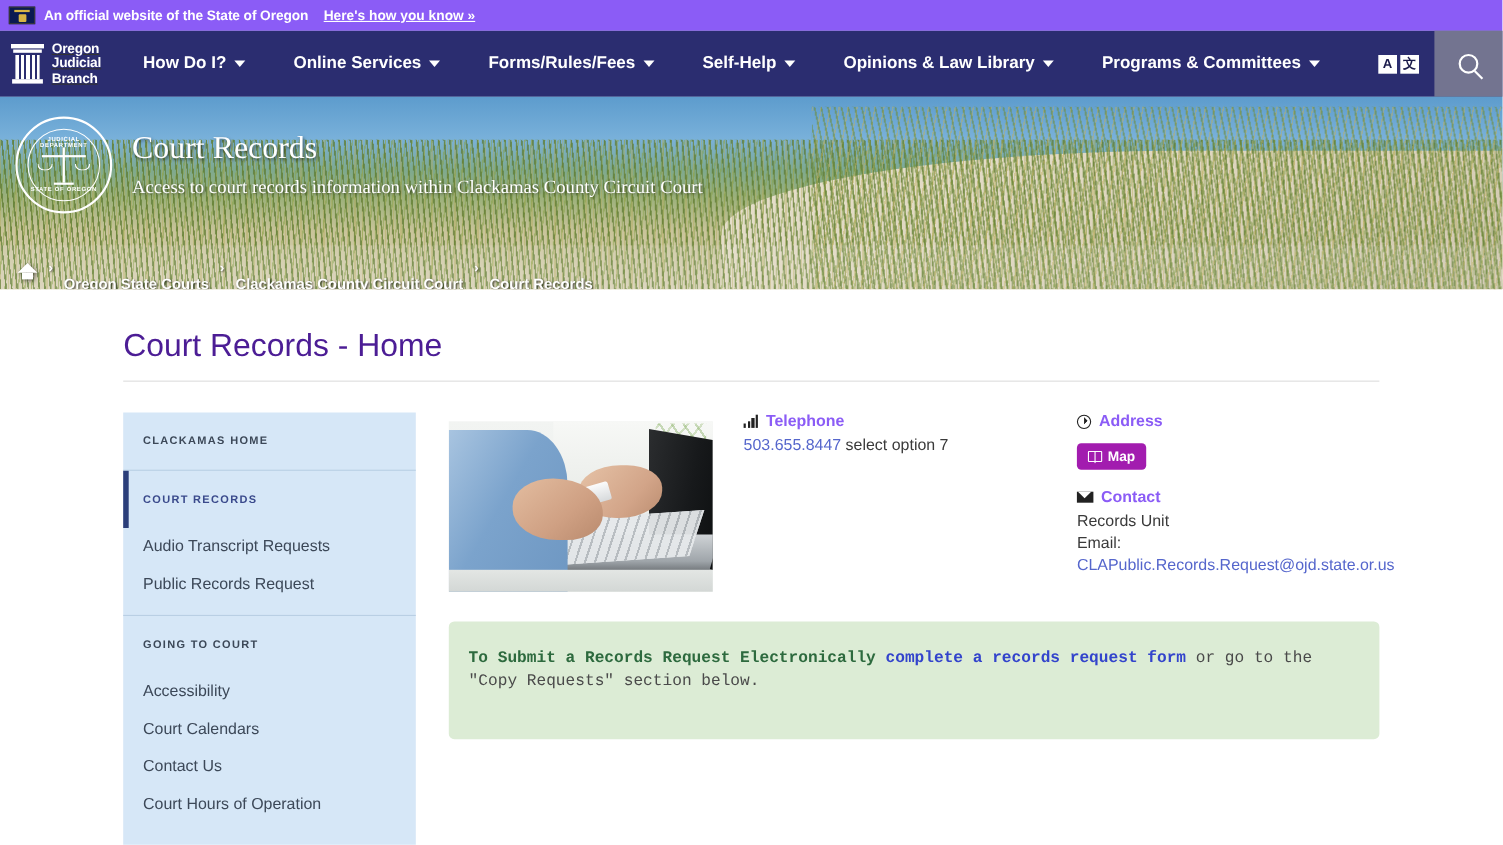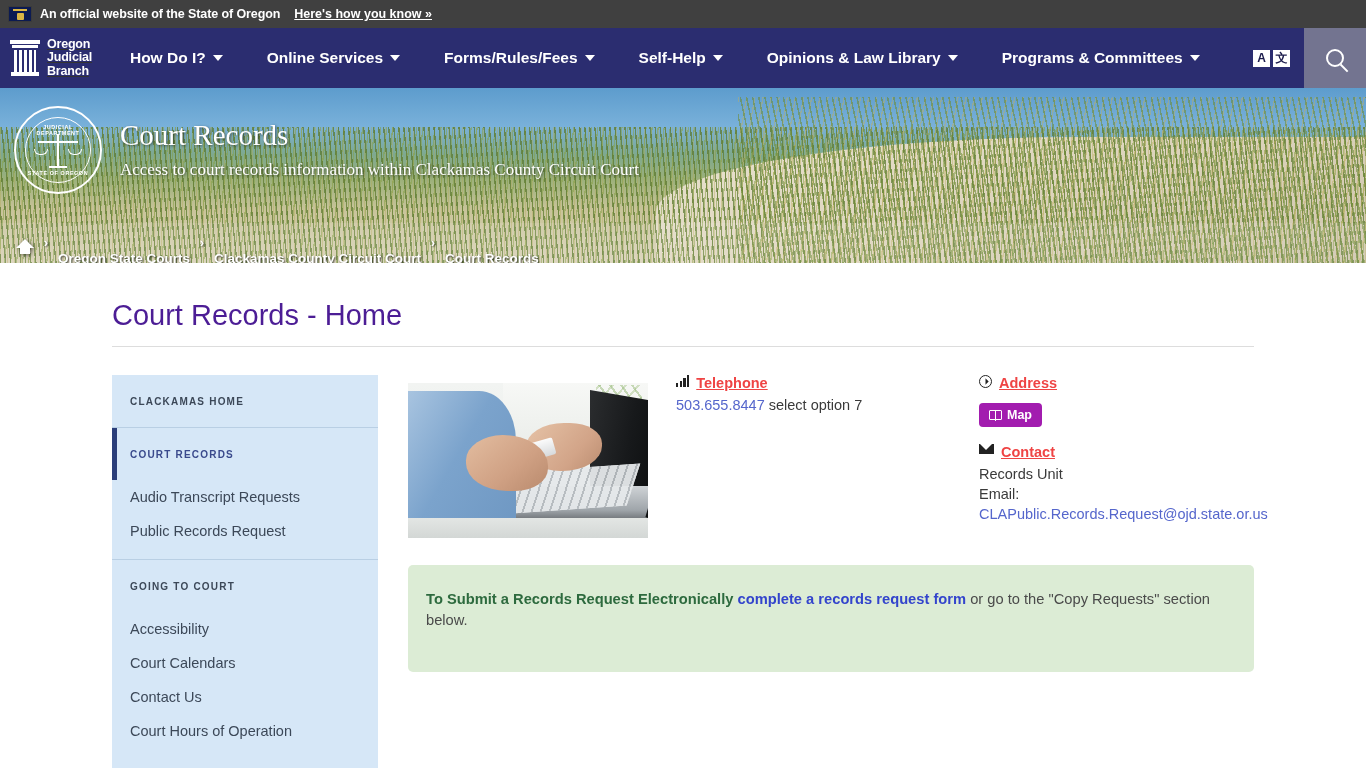--- a/index.html
+++ b/index.html
@@ -8,21 +8,21 @@
     width: 1366px; height: 768px;
     overflow: hidden;
     font-family: "Liberation Sans", sans-serif;
     background: #ffffff;
     color: #333333;
   }
 
   
   .state-bar {
     height: 28px;
-    background: #404040;
+    background: #8b5cf6;
     display: flex;
     align-items: center;
     padding-left: 8px;
     gap: 8px;
   }
   .or-flag {
     width: 24px; height: 16px;
     background: #0b1a52;
     border: 1px solid #3a3a3a;
     position: relative;
@@ -489,26 +489,25 @@
     left: 0; bottom: 0;
     width: 100%; height: 20px;
     background: linear-gradient(to bottom, #e3e6e4, #d3d7d5);
   }
 
   .info-col { flex: 1 1 0; min-width: 0; }
   .info-block { margin-bottom: 17px; }
   .info-head {
     font-size: 14.5px;
     font-weight: bold;
-    color: #ef4444;
-    display: flex;
-    align-items: flex-start;
+    color: #8b5cf6;
+    display: flex;
+    align-items: center;
     gap: 7px;
     margin-bottom: 4px;
-    text-decoration: underline;
   }
   .info-text {
     font-size: 14.5px;
     color: #3a3a3a;
     line-height: 20px;
   }
   .info-sub {
     font-size: 14.5px;
     font-weight: bold;
     color: #222222;
@@ -590,20 +589,21 @@
     margin-top: 24px;
     background: #dcecd5;
     border-radius: 5px;
     padding: 24px 18px 40px 18px;
     min-height: 107px;
   }
   .callout-text {
     font-size: 14.7px;
     line-height: 21px;
     color: #4a4a4a;
+    font-family: Liberation Mono, monospace;
   }
   .callout-strong { color: #2d6a3e; font-weight: bold; }
   .callout-link { color: #3344cc; font-weight: bold; cursor: pointer; }
 </style>
 </head>
 <body>
 
 <div class="state-bar">
   <span class="or-flag"></span>
   <span class="state-bar-text">An official website of the State of Oregon</span>

